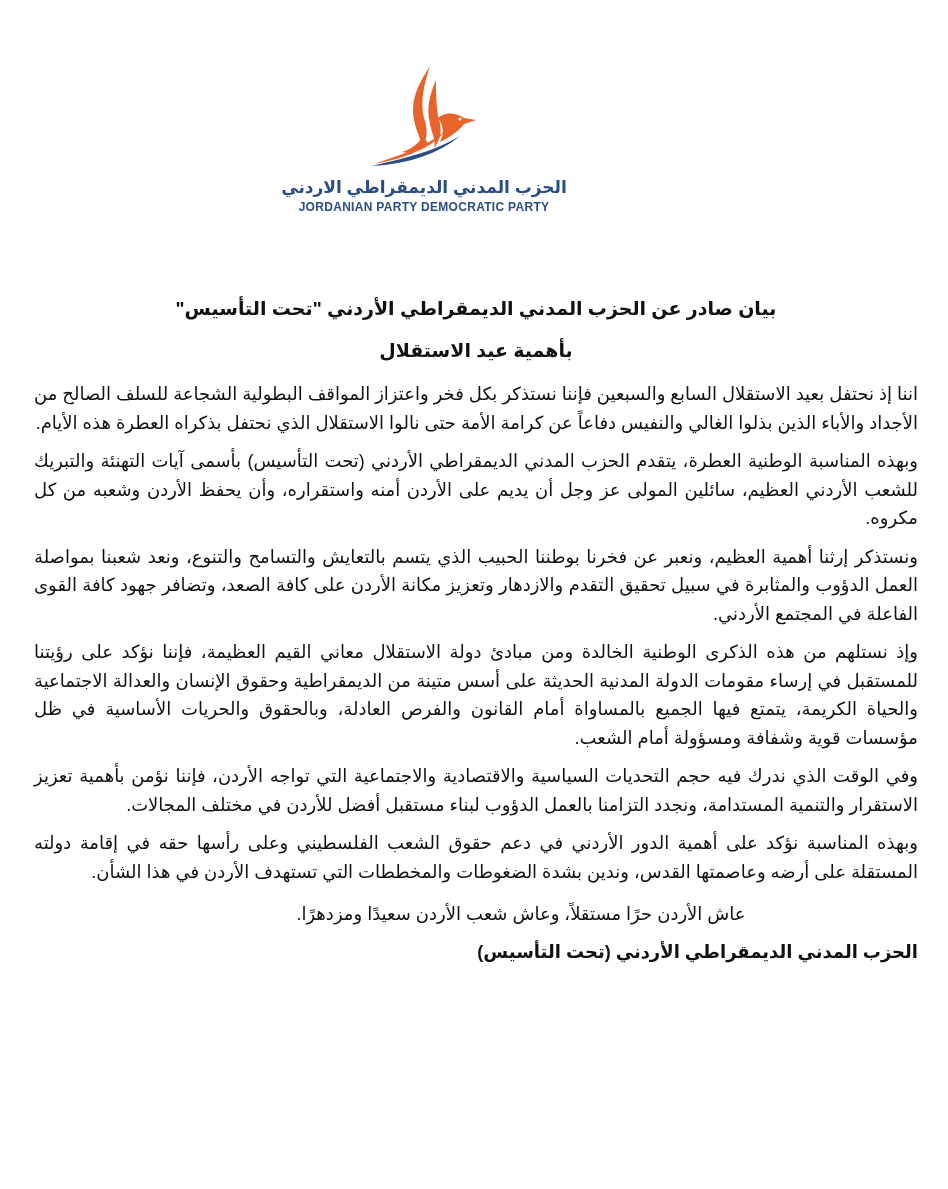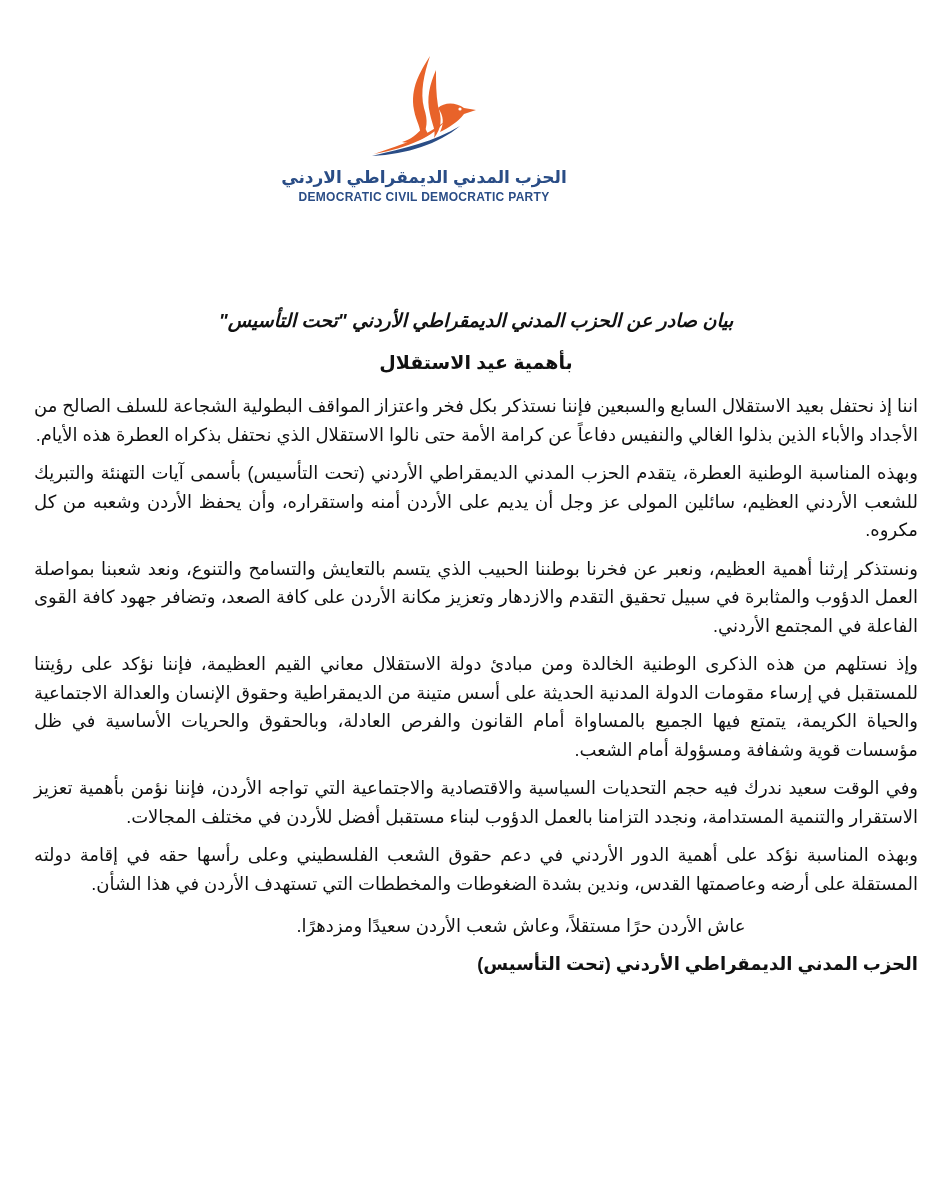--- a/index.html
+++ b/index.html
@@ -11,21 +11,21 @@
       width: 948px;
       height: 1189px;
       position: relative;
       overflow: hidden;
       font-family: "Liberation Sans", "DejaVu Sans", sans-serif;
       color: #111111;
     }
     .logo {
       position: absolute;
       left: 0;
-      top: 52px;
+      top: 62px;
       width: 848px;
       display: flex;
       flex-direction: column;
       align-items: center;
       text-align: center;
     }
     .logo-mark {
       width: 120px;
       height: 110px;
       display: block;
@@ -53,22 +53,21 @@
       right: 30px;
       top: 296px;
       direction: rtl;
       text-align: justify;
     }
     .title {
       text-align: center;
       font-weight: bold;
       font-size: 19px;
       line-height: 26px;
-      margin: 12px;
-      font-style: italic;
+      margin: 0;
     }
     .subtitle {
       text-align: center;
       font-weight: bold;
       font-size: 19px;
       line-height: 26px;
       margin: 16px 0 0 0;
     }
     .para {
       font-size: 18px;
@@ -105,29 +104,29 @@
     <path d="M10 102 C 40 92, 62 84, 80 70 C 70 84, 44 96, 10 102 Z" fill="#e8632a"></path>
 
     <path d="M66 4 C 56 20, 46 36, 50 58 C 52 70, 58 76, 56 86 C 64 78, 64 68, 60 56 C 56 40, 60 22, 66 4 Z" fill="#e8632a"></path>
     <path d="M72 18 C 66 32, 62 46, 66 62 C 68 72, 72 78, 70 86 C 78 76, 78 66, 74 54 C 72 42, 72 30, 72 18 Z" fill="#e8632a"></path>
     <path d="M60 74 C 54 82, 46 88, 38 90 C 48 92, 58 88, 64 82 Z" fill="#e8632a"></path>
 
     <path d="M74 56 C 80 50, 92 50, 100 56 L 112 58 L 100 62 C 94 70, 84 76, 76 80 C 80 72, 80 64, 74 56 Z" fill="#e8632a"></path>
     <circle cx="96" cy="57" r="1.6" fill="#ffffff"></circle>
   </svg>
   <div class="logo-ar">الحزب المدني الديمقراطي الاردني</div>
-  <div class="logo-en">DEMOCRATIC CIVIL DEMOCRATIC PARTY</div>
+  <div class="logo-en">JORDANIAN PARTY DEMOCRATIC PARTY</div>
 </div>
 
 <div class="doc">
   <h1 class="title">بيان صادر عن الحزب المدني الديمقراطي الأردني "تحت التأسيس"</h1>
   <h2 class="subtitle">بأهمية عيد الاستقلال</h2>
 
   <p class="para first">اننا إذ نحتفل بعيد الاستقلال السابع والسبعين فإننا نستذكر بكل فخر واعتزاز المواقف البطولية الشجاعة للسلف الصالح من الأجداد والأباء الذين بذلوا الغالي والنفيس دفاعاً عن كرامة الأمة حتى نالوا الاستقلال الذي نحتفل بذكراه العطرة هذه الأيام.</p>
   <p class="para">وبهذه المناسبة الوطنية العطرة، يتقدم الحزب المدني الديمقراطي الأردني (تحت التأسيس) بأسمى آيات التهنئة والتبريك للشعب الأردني العظيم، سائلين المولى عز وجل أن يديم على الأردن أمنه واستقراره، وأن يحفظ الأردن وشعبه من كل مكروه.</p>
   <p class="para">ونستذكر إرثنا أهمية العظيم، ونعبر عن فخرنا بوطننا الحبيب الذي يتسم بالتعايش والتسامح والتنوع، ونعد شعبنا بمواصلة العمل الدؤوب والمثابرة في سبيل تحقيق التقدم والازدهار وتعزيز مكانة الأردن على كافة الصعد، وتضافر جهود كافة القوى الفاعلة في المجتمع الأردني.</p>
   <p class="para">وإذ نستلهم من هذه الذكرى الوطنية الخالدة ومن مبادئ دولة الاستقلال معاني القيم العظيمة، فإننا نؤكد على رؤيتنا للمستقبل في إرساء مقومات الدولة المدنية الحديثة على أسس متينة من الديمقراطية وحقوق الإنسان والعدالة الاجتماعية والحياة الكريمة، يتمتع فيها الجميع بالمساواة أمام القانون والفرص العادلة، وبالحقوق والحريات الأساسية في ظل مؤسسات قوية وشفافة ومسؤولة أمام الشعب.</p>
-  <p class="para">وفي الوقت سعيد ندرك فيه حجم التحديات السياسية والاقتصادية والاجتماعية التي تواجه الأردن، فإننا نؤمن بأهمية تعزيز الاستقرار والتنمية المستدامة، ونجدد التزامنا بالعمل الدؤوب لبناء مستقبل أفضل للأردن في مختلف المجالات.</p>
+  <p class="para">وفي الوقت الذي ندرك فيه حجم التحديات السياسية والاقتصادية والاجتماعية التي تواجه الأردن، فإننا نؤمن بأهمية تعزيز الاستقرار والتنمية المستدامة، ونجدد التزامنا بالعمل الدؤوب لبناء مستقبل أفضل للأردن في مختلف المجالات.</p>
   <p class="para">وبهذه المناسبة نؤكد على أهمية الدور الأردني في دعم حقوق الشعب الفلسطيني وعلى رأسها حقه في إقامة دولته المستقلة على أرضه وعاصمتها القدس، وندين بشدة الضغوطات والمخططات التي تستهدف الأردن في هذا الشأن.</p>
 
   <p class="closing">عاش الأردن حرًا مستقلاً، وعاش شعب الأردن سعيدًا ومزدهرًا.</p>
   <p class="signature">الحزب المدني الديمقراطي الأردني (تحت التأسيس)</p>
 </div>
 
 </body></html>

